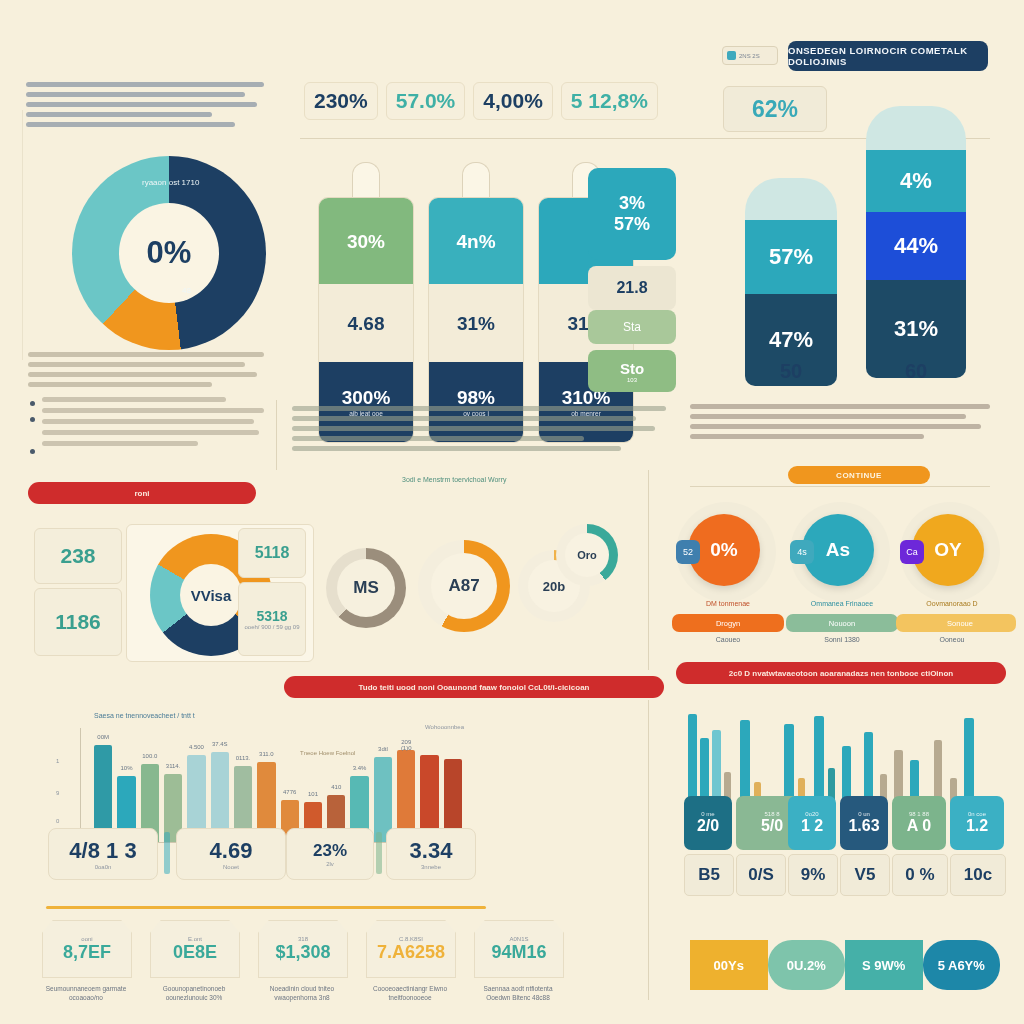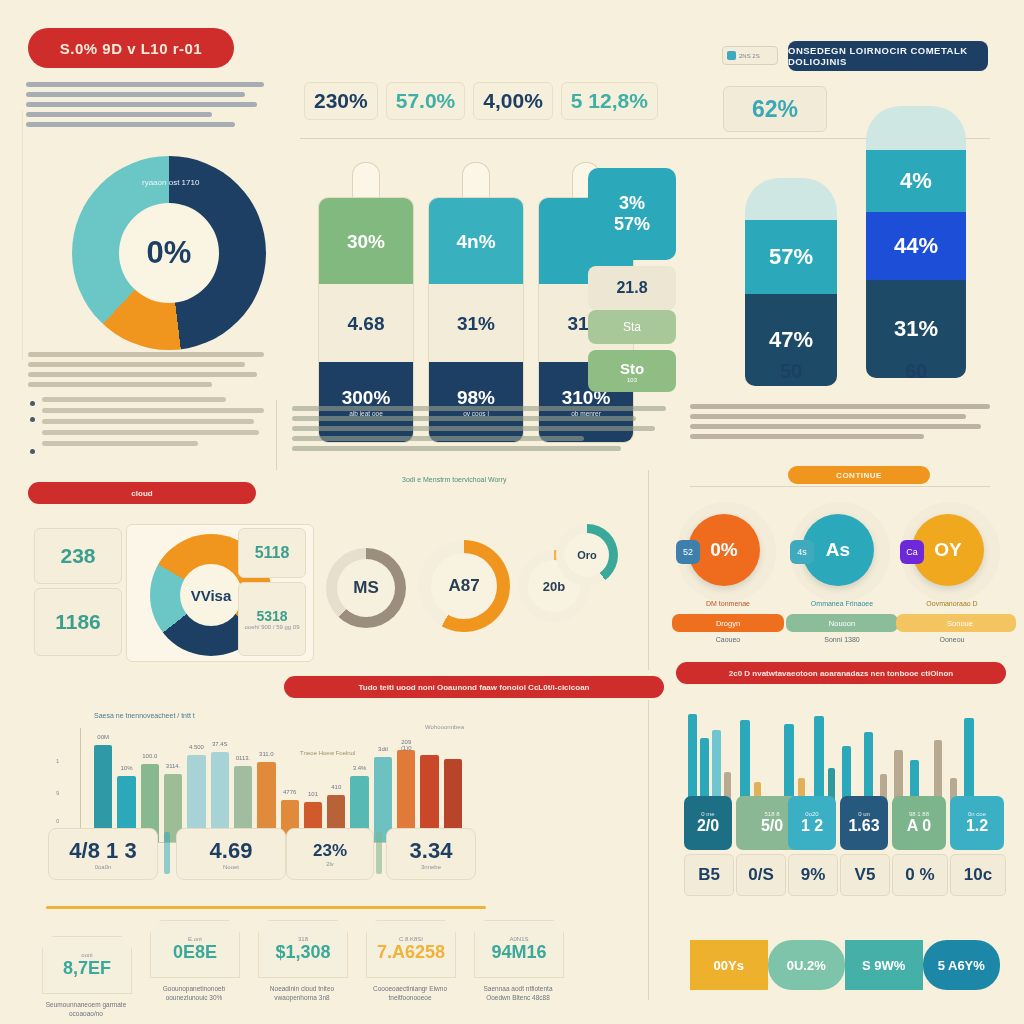--- a/index.html
+++ b/index.html
@@ -164,21 +164,20 @@
 
   
   .vdiv{position:absolute;width:1px;background:#ded4ba;}
   .hdiv{position:absolute;height:1px;background:#ded4ba;}
 </style>
 </head>
 <body>
 
 <div class="page">
 
-  <div class="pill red" id="hdr-left">S.0% 9D v L10 r-01</div>
 
   <div id="hdr-right-chip">
     <span class="sq"></span>
     <span>2NS 2S</span>
   </div>
   <div class="pill navy" id="hdr-right">ONSEDEGN LOIRNOCIR COMETALK DOLIOJINIS</div>
 
   <div id="intro">
     <span class="para">
         <i></i>
@@ -322,21 +321,21 @@
         <i style="width:78%"></i>
       <span class="dot" style="top:20px"></span>
         <i style="width:94%"></i>
         <i style="width:90%"></i>
       <span class="dot" style="top:52px"></span>
         <i style="width:92%"></i>
         <i style="width:66%"></i>
     </div>
   </div>
 
-  <div class="redbanner" id="redbar-left">cloud</div>
+  <div class="redbanner" id="redbar-left">roni</div>
   <div class="redbanner" id="redbar-mid">Tudo teiti uood noni Ooaunond faaw fonoiol CcL0t/i-cicicoan</div>
   <div class="redbanner" id="redbar-right">2c0 D nvatwtavaeotoon aoaranadazs nen tonbooe ctiOinon</div>
 
   <div id="panel2"></div>
   <div id="donut2">
     <div class="ring"></div>
     <div class="hole">
       <b>VVisa</b>
     </div>
   </div>
@@ -472,21 +471,21 @@
   <div class="statchip" style="left:386px;top:828px;width:88px;height:50px;">
     <b>3.34</b>
     <i>3nnebe</i>
   </div>
 
   <div style="position:absolute;left:164px;top:832px;width:6px;height:42px;background:#2ca8bb;opacity:.5;border-radius:2px;"></div>
   <div style="position:absolute;left:376px;top:832px;width:6px;height:42px;background:#7cb48c;opacity:.55;border-radius:2px;"></div>
 
   <div style="position:absolute;left:46px;top:906px;width:440px;height:3px;background:#efb23a;border-radius:2px;"></div>
 
-  <div class="hexcard" style="left:42px;top:920px;margin-top:16px;">
+  <div class="hexcard" style="left:42px;top:920px;">
     <div class="hex">
       <u>ooni</u>
       <b style="color:#3aa99a">8,7EF</b>
     </div>
     <p>Seumounnaneoem garmate ocoaoao/no</p>
   </div>
   <div class="hexcard" style="left:150px;top:920px;">
     <div class="hex">
       <u>E.ont</u>
       <b style="color:#3aa99a">0E8E</b>

